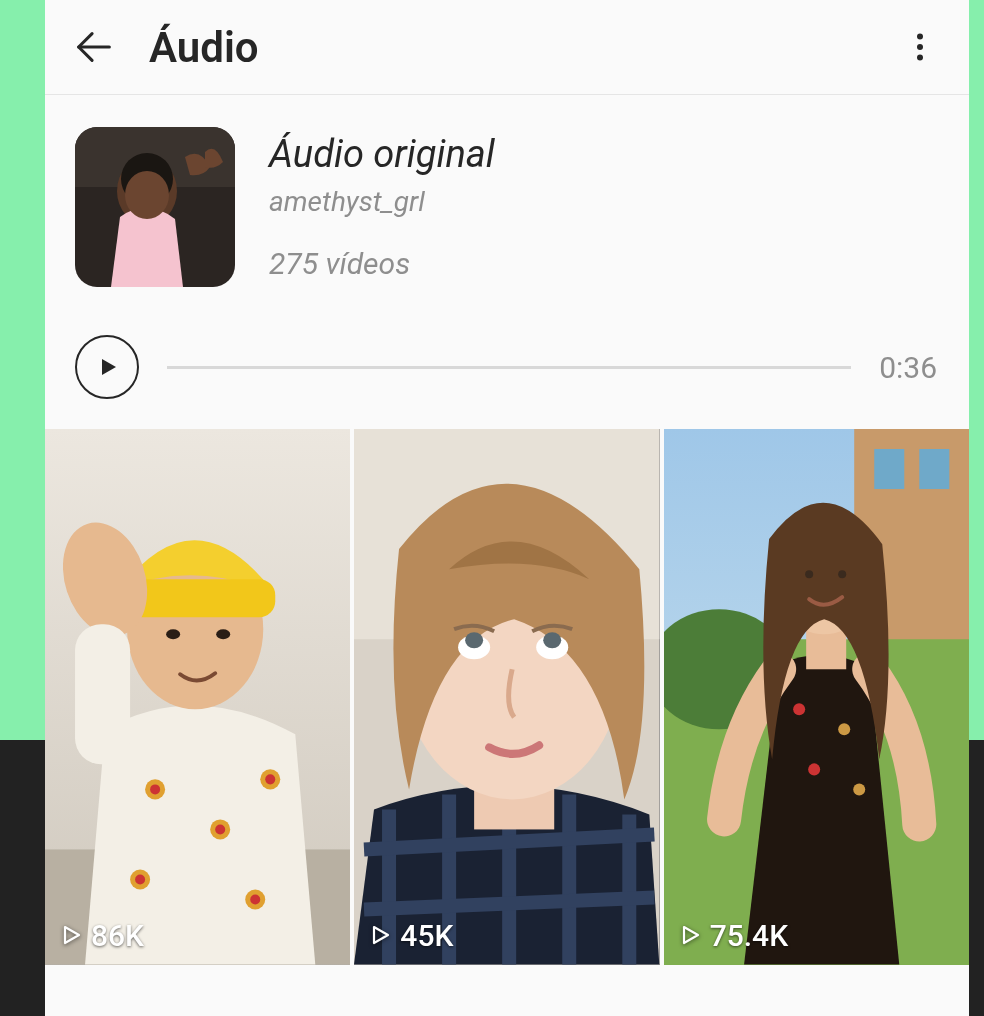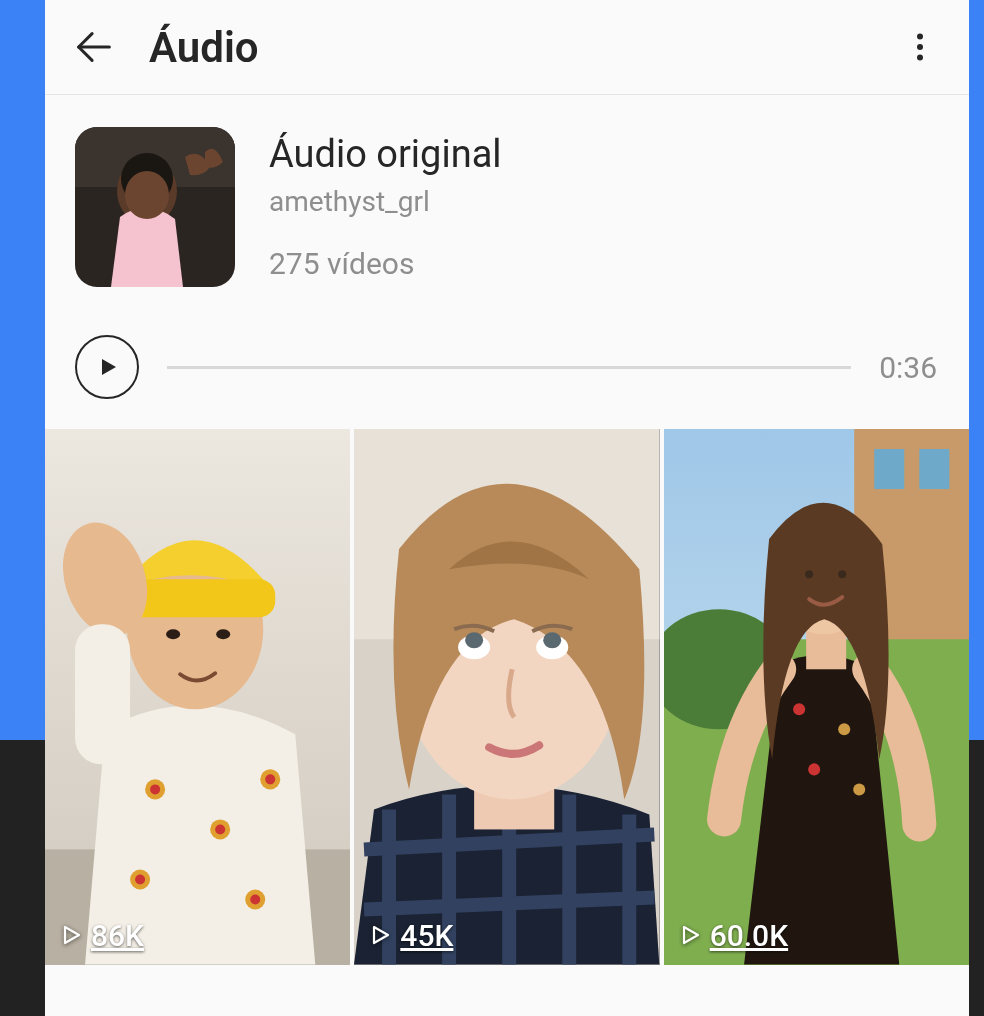--- a/index.html
+++ b/index.html
@@ -2,21 +2,21 @@
 <html><head>
 <meta charset="utf-8">
 <style>
   * { box-sizing: border-box; margin: 0; padding: 0; }
   html, body { width: 984px; height: 1016px; font-family: -apple-system, "Segoe UI", Roboto, Helvetica, Arial, sans-serif; }
   body { background: #222; }
 
   .phone-frame {
     width: 984px;
     height: 740px;
-    background: #3b82f6;
+    background: #86efac;
     position: relative;
     padding: 0 45px;
   }
   .screen {
     background: #fafafa;
     width: 924px;
     height: 1016px;
     margin: 0 auto;
     overflow: hidden;
     display: flex;
@@ -69,20 +69,21 @@
     height: 160px;
     border-radius: 22px;
     overflow: hidden;
     flex-shrink: 0;
     background: #ddd;
   }
   .audio-thumb svg { width: 100%; height: 100%; display: block; }
   .audio-meta {
     margin-left: 34px;
     padding-top: 4px;
+    font-style: italic;
   }
   .audio-title {
     font-size: 38px;
     font-weight: 400;
     color: #262626;
     line-height: 1.25;
   }
   .audio-author {
     font-size: 28px;
     color: #8e8e8e;
@@ -142,21 +143,20 @@
   .overlay {
     position: absolute;
     left: 14px;
     bottom: 12px;
     display: flex;
     align-items: center;
     color: #fff;
     font-size: 30px;
     font-weight: 500;
     text-shadow: 0 1px 3px rgba(0,0,0,0.6);
-    text-decoration: underline;
   }
   .overlay svg { margin-right: 8px; filter: drop-shadow(0 1px 2px rgba(0,0,0,0.6)); }
 
 </style>
 </head>
 <body>
 
 <div class="phone-frame">
   <div class="screen">
 
@@ -327,20 +327,20 @@
           <path d="M105 110 Q160 35 218 115 Q232 250 215 330 Q200 200 160 190 Q120 200 108 330 Q92 240 105 110 Z" fill="#5a3a22"></path>
 
           <path d="M145 170 Q160 182 178 168" stroke="#9a5b44" stroke-width="4" fill="none" stroke-linecap="round"></path>
           <circle cx="145" cy="145" r="4" fill="#3a2a1e"></circle>
           <circle cx="178" cy="145" r="4" fill="#3a2a1e"></circle>
         </svg>
         <div class="overlay">
           <svg width="24" height="26" viewBox="0 0 24 24" fill="none" stroke="#fff" stroke-width="2.2" stroke-linejoin="round" stroke-linecap="round">
             <polygon points="6,4 20,12 6,20"></polygon>
           </svg>
-          <span>60.0K</span>
+          <span>75.4K</span>
         </div>
       </div>
 
     </div>
 
   </div>
 </div>
 
 </body></html>

